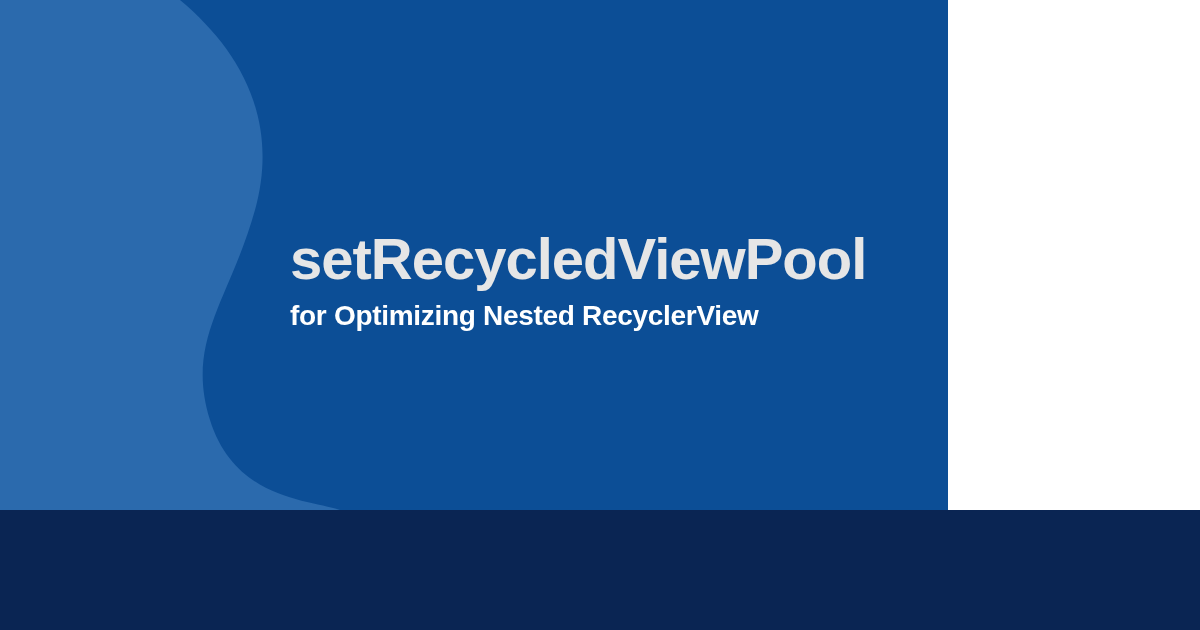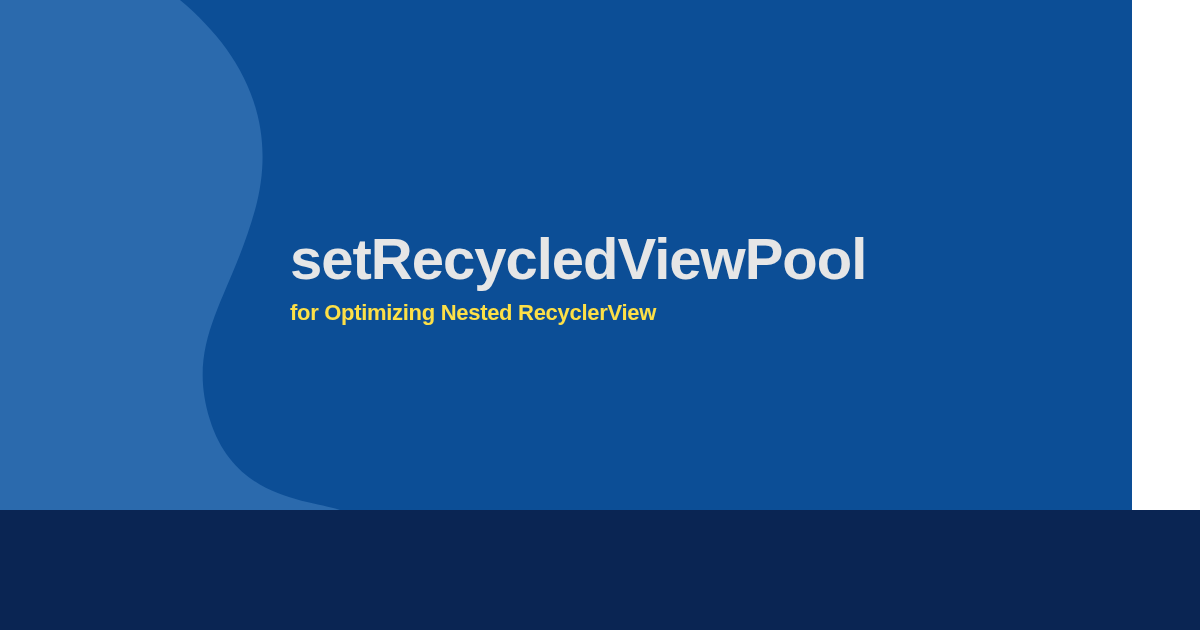--- a/index.html
+++ b/index.html
@@ -8,21 +8,21 @@
       box-sizing: border-box;
     }
     body {
       width: 1200px;
       height: 630px;
       overflow: hidden;
       font-family: -apple-system, BlinkMacSystemFont, 'Segoe UI', Arial, sans-serif;
       position: relative;
     }
     .main-area {
-      width: 1132px;
+      width: 948px;
       height: 510px;
       background: #0c4e96;
       position: relative;
       overflow: hidden;
     }
     .wave-layer {
       position: absolute;
       top: 0;
       left: 0;
       height: 510px;
@@ -41,22 +41,22 @@
     }
     .title {
       color: #e6e6e6;
       font-size: 58px;
       font-weight: 900;
       letter-spacing: -1px;
       line-height: 1;
       margin-bottom: 12px;
     }
     .subtitle {
-      color: #fde047;
-      font-size: 22px;
+      color: #ffffff;
+      font-size: 28px;
       font-weight: 700;
       letter-spacing: -0.3px;
     }
     .footer-band {
       width: 1200px;
       height: 120px;
       background: #0a2553;
     }
   </style>
 </head>

